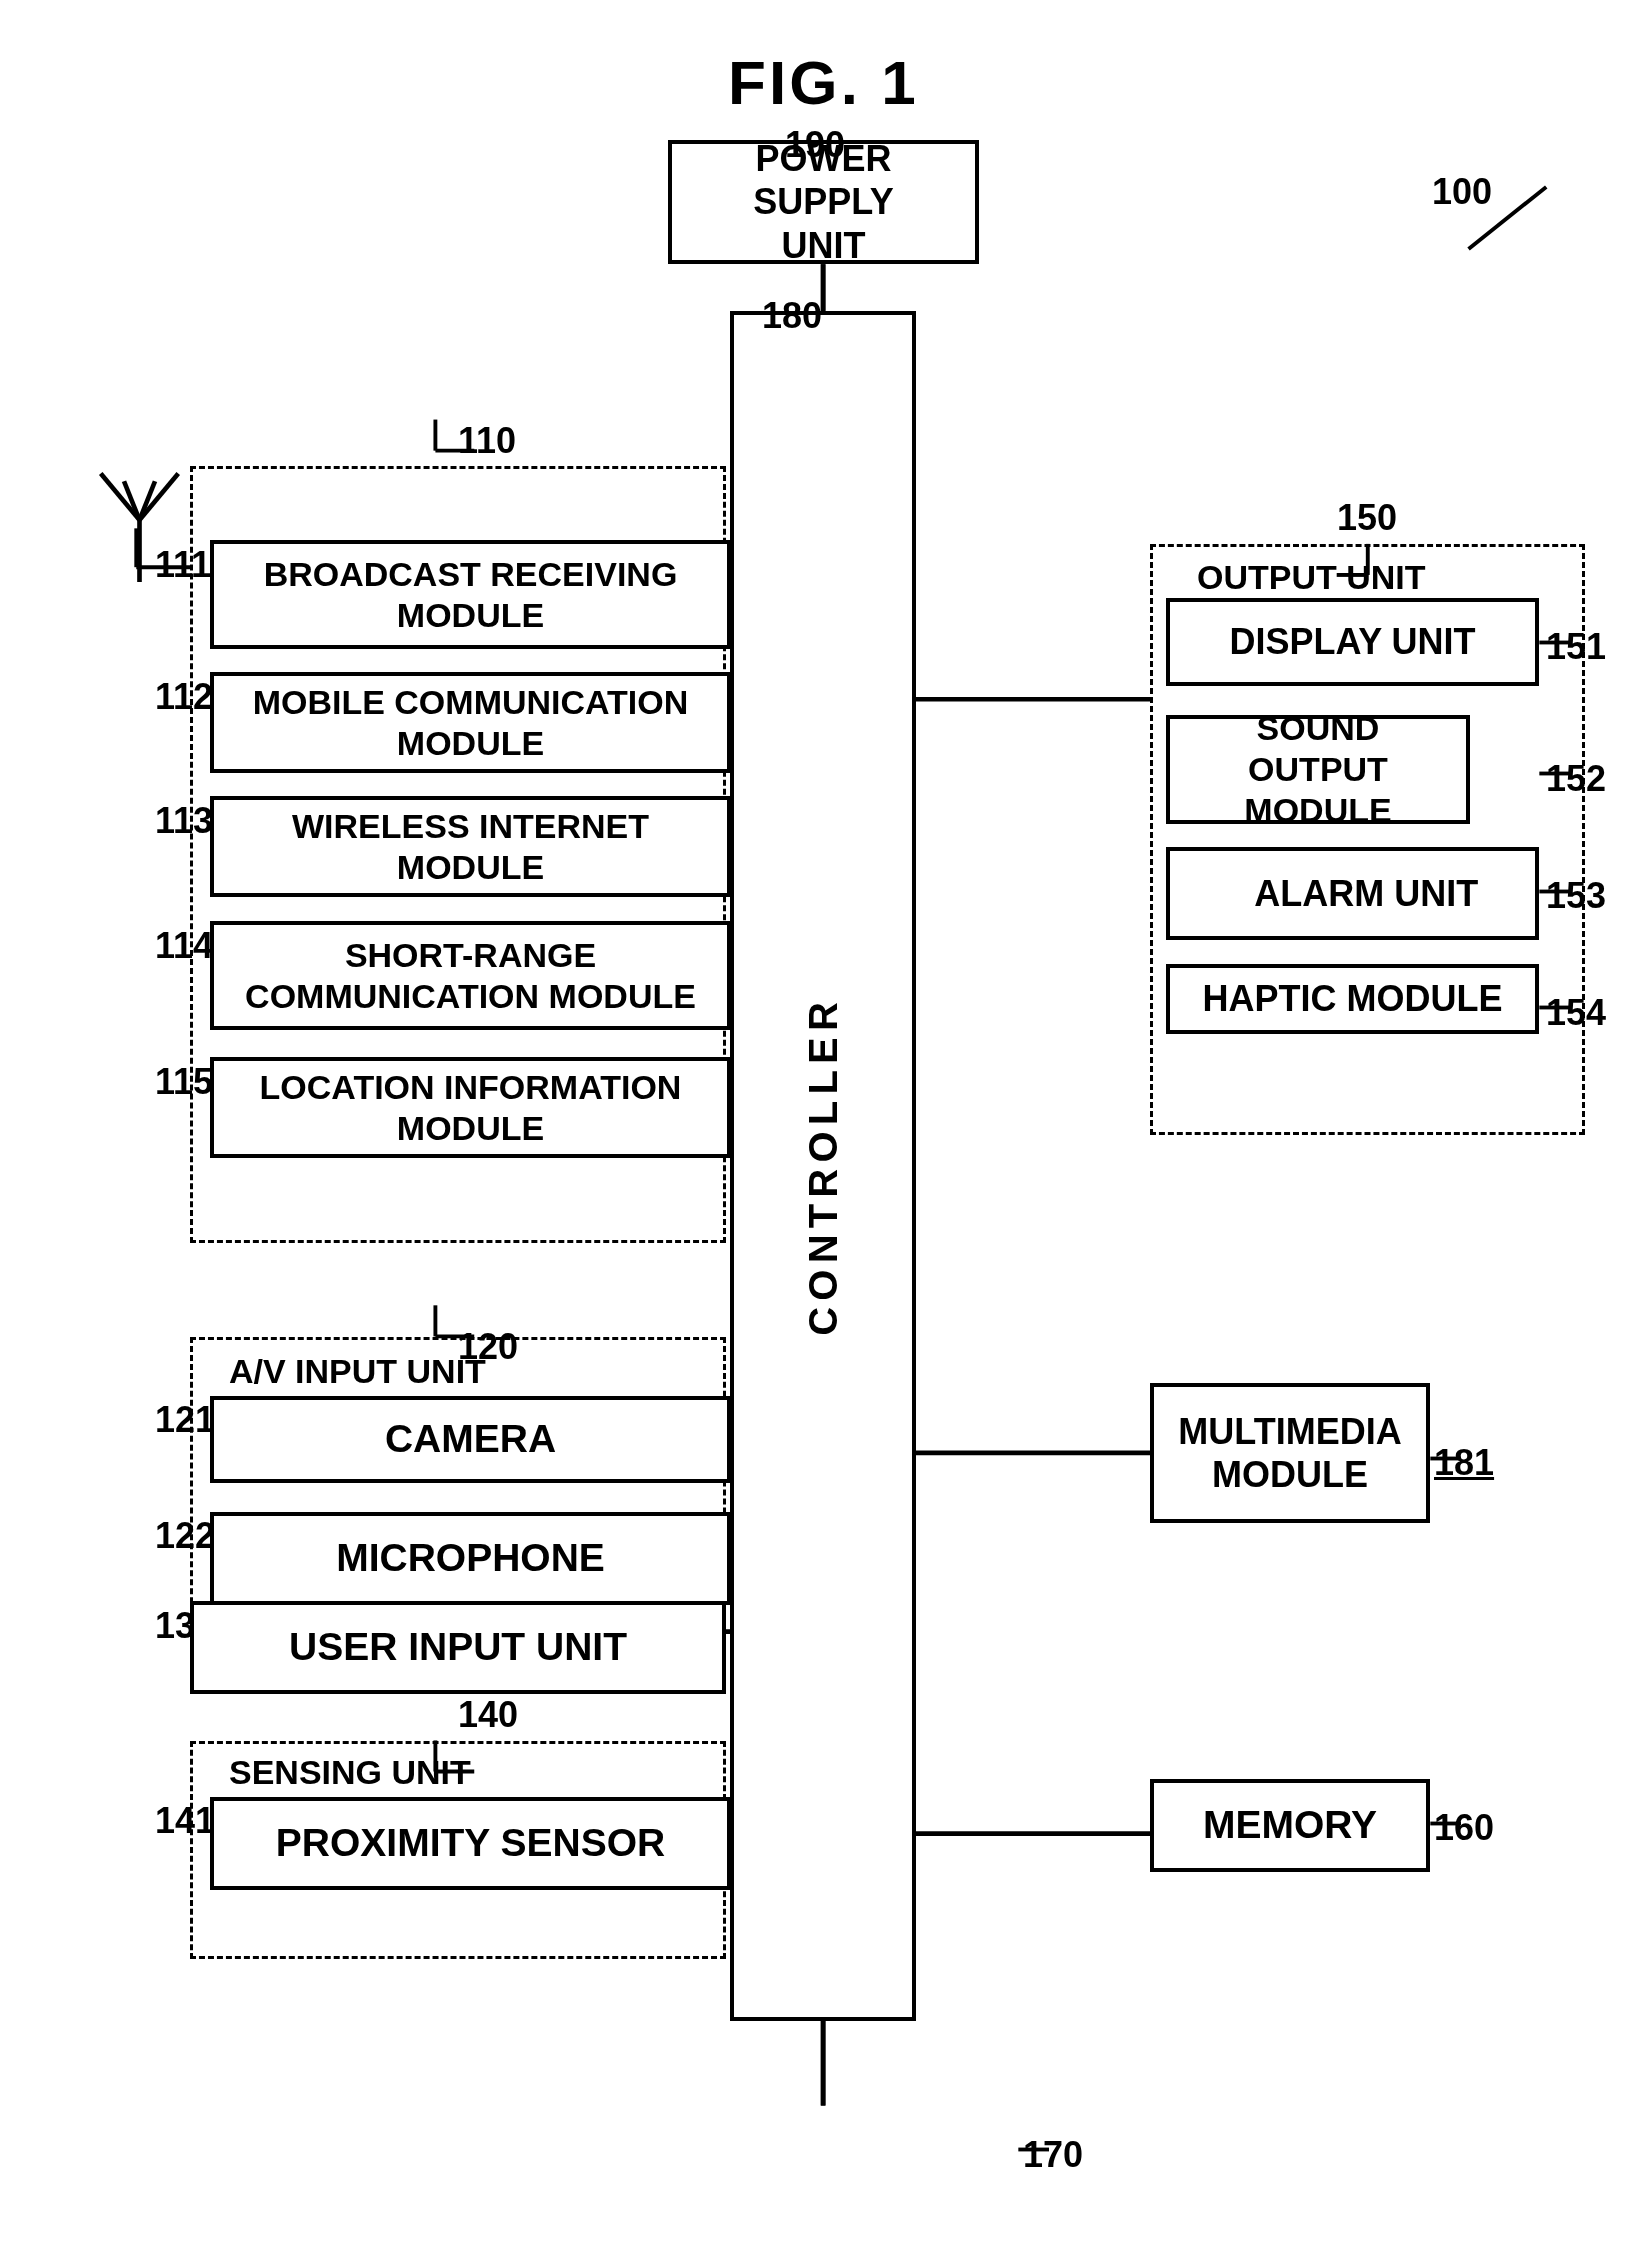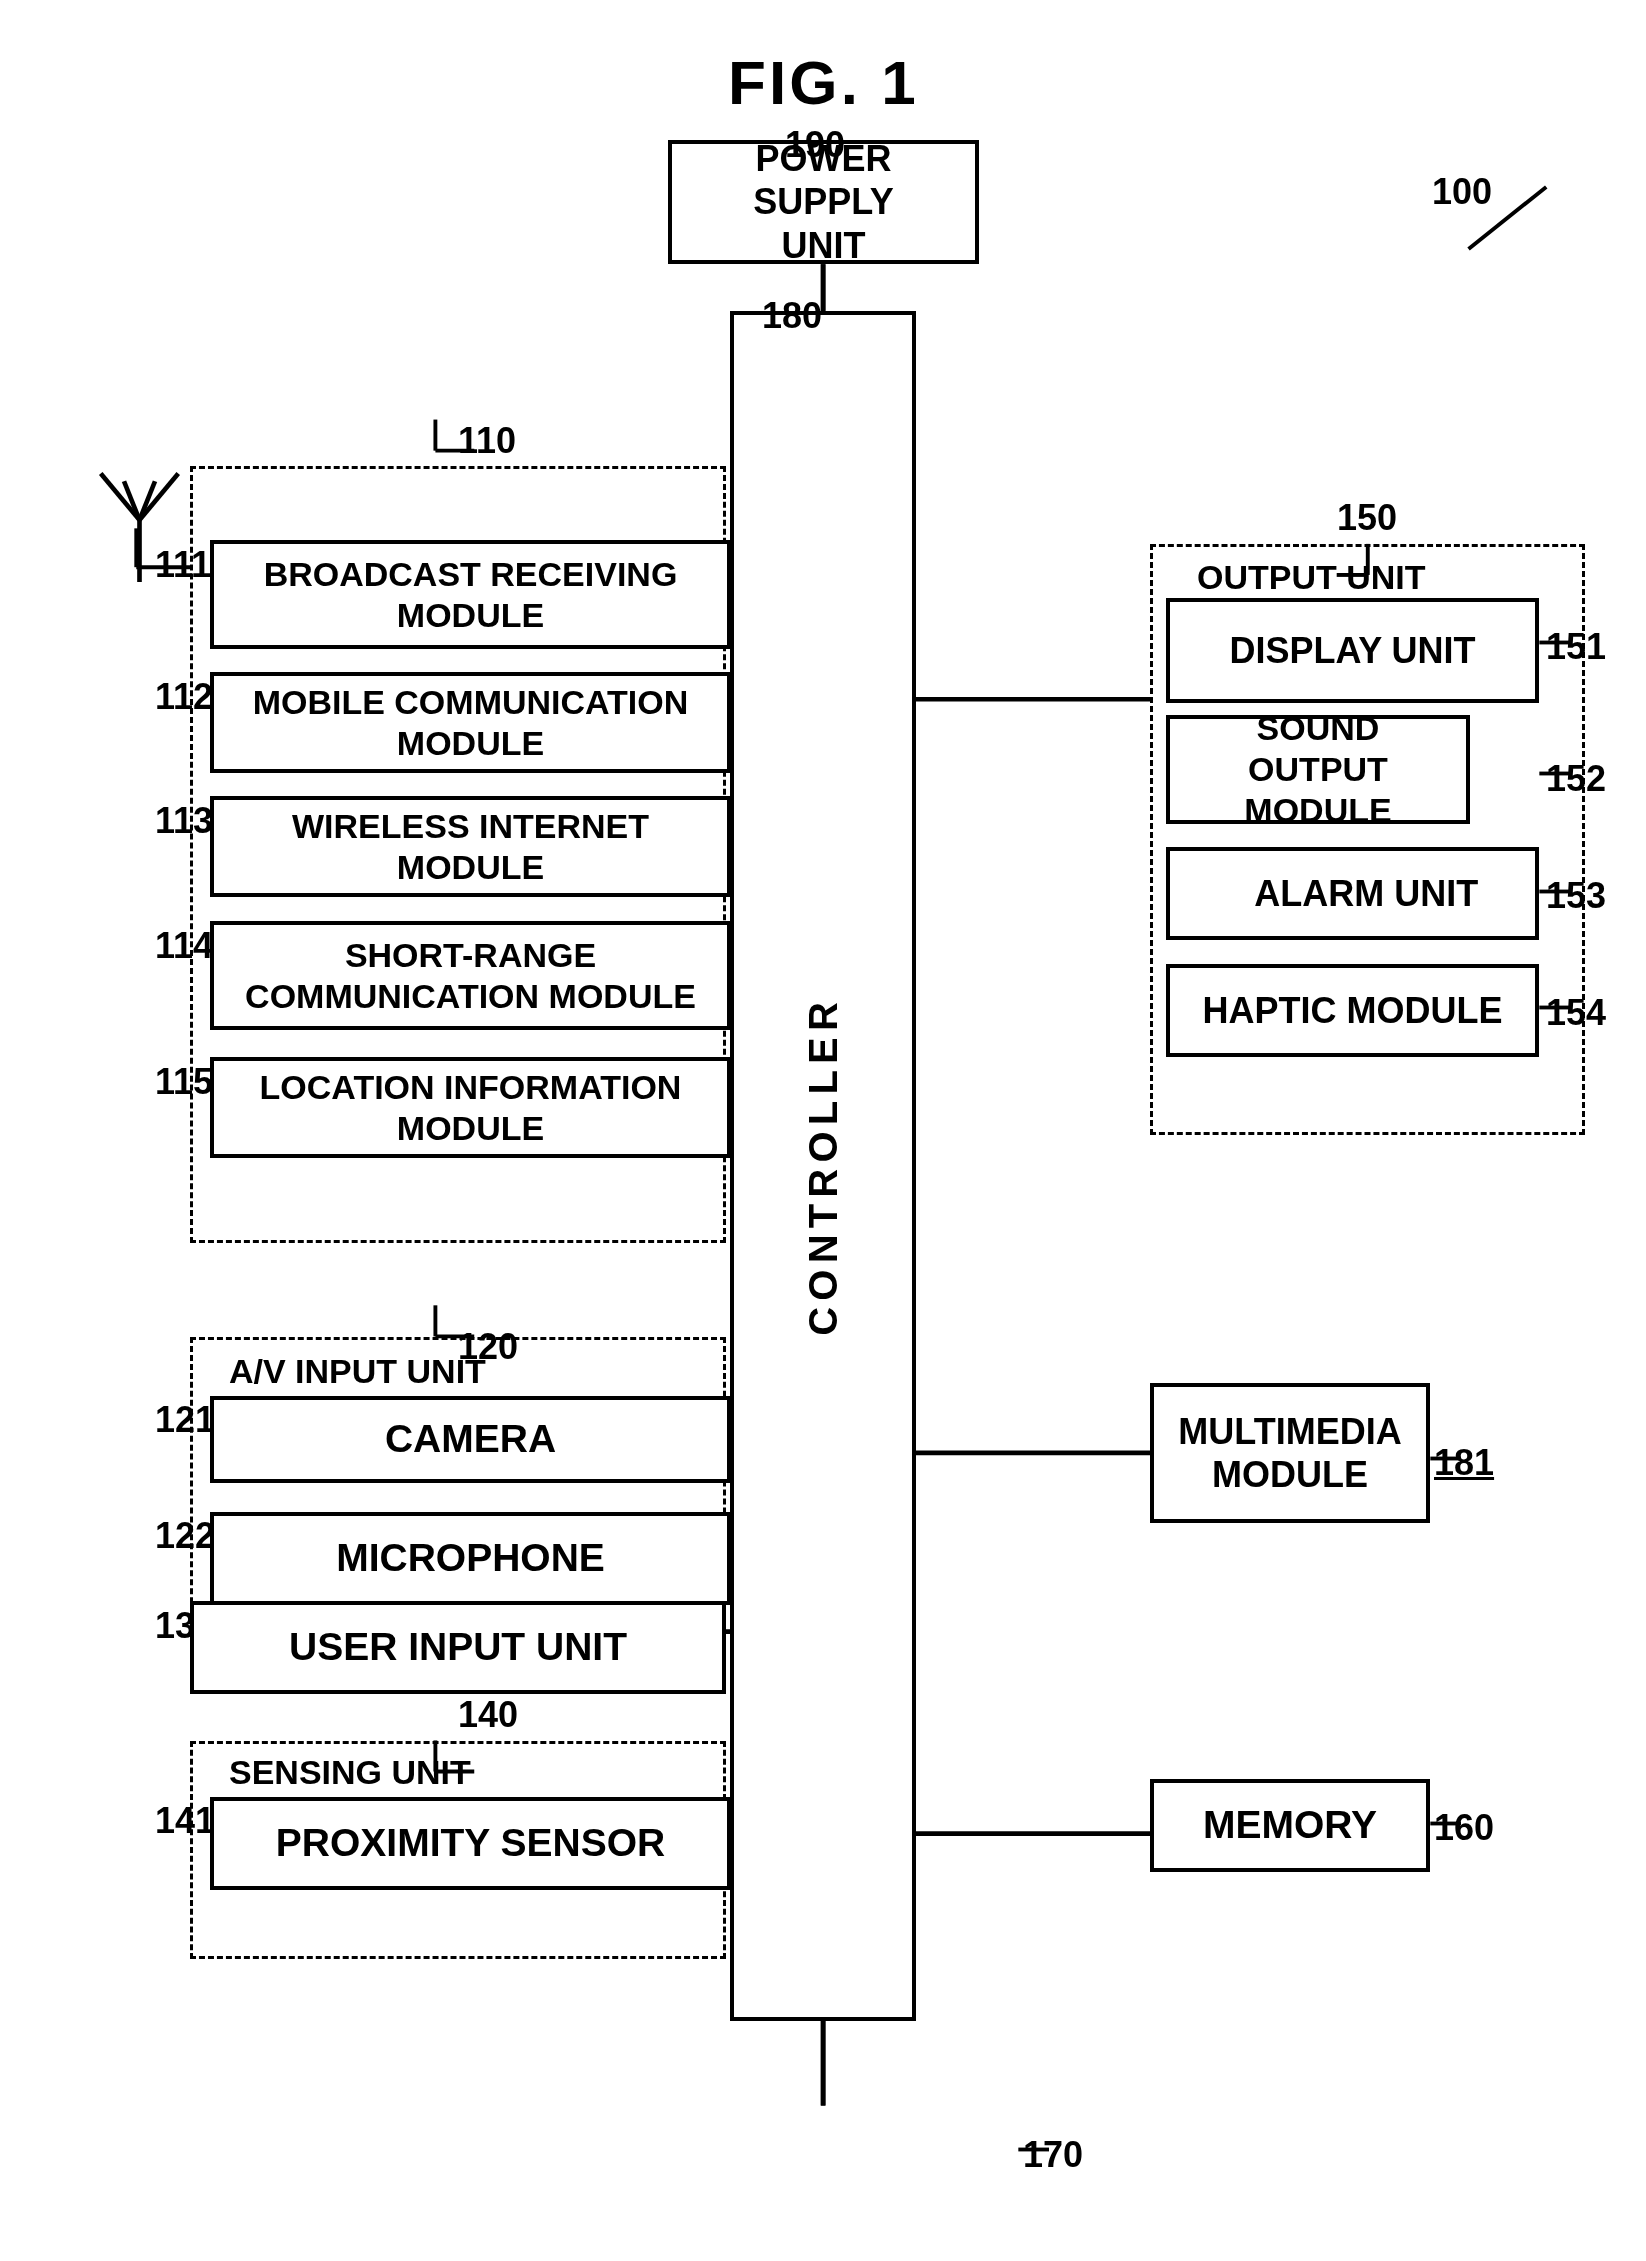--- a/index.html
+++ b/index.html
@@ -201,21 +201,21 @@
   <div class="ref-label" style="top:1800px; left:155px;">141</div>
   <div class="box" style="left:210px; top:1797px; width:521px; height:93px; font-size:39px;">
     <span>PROXIMITY SENSOR</span>
   </div>
 
   <div class="dashed-box" style="left:1150px; top:544px; width:435px; height:591px;">
   </div>
   <div class="ref-label" style="top:497px; left:1337px;">150</div>
   <div style="position:absolute; left:1197px; top:558px; font-size:34px; font-weight:bold;">OUTPUT UNIT</div>
 
-  <div class="box" style="left:1166px; top:598px; width:373px; height:105px; font-size:36px;">
+  <div class="box" style="left:1166px; top:598px; width:373px; height:88px; font-size:36px;">
     <span>DISPLAY UNIT</span>
   </div>
   <div class="ref-label" style="top:626px; left:1546px;">151</div>
   <svg style="position:absolute; top:631px; left:1539px; width:39px; height:23px;" viewBox="0 0 50 30" width="39" height="23">
     <line x1="0" y1="15" x2="40" y2="15" stroke="#000" stroke-width="5"></line>
   </svg>
 
   <div class="box" style="left:1166px; top:715px; width:304px; height:109px; font-size:34px;">
     <span>SOUND OUTPUT<br>MODULE</span>
   </div>
@@ -225,21 +225,21 @@
   </svg>
 
   <div class="box" style="left:1166px; top:847px; width:373px; height:93px; font-size:36px;padding-left:40px;">
     <span>ALARM UNIT</span>
   </div>
   <div class="ref-label" style="top:875px; left:1546px;">153</div>
   <svg style="position:absolute; top:880px; left:1539px; width:39px; height:23px;" viewBox="0 0 50 30" width="39" height="23">
     <line x1="0" y1="15" x2="40" y2="15" stroke="#000" stroke-width="5"></line>
   </svg>
 
-  <div class="box" style="left:1166px; top:964px; width:373px; height:93px; font-size:36px;">
+  <div class="box" style="left:1166px; top:964px; width:373px; height:70px; font-size:36px;">
     <span>HAPTIC MODULE</span>
   </div>
   <div class="ref-label" style="top:992px; left:1546px;">154</div>
   <svg style="position:absolute; top:996px; left:1539px; width:39px; height:23px;" viewBox="0 0 50 30" width="39" height="23">
     <line x1="0" y1="15" x2="40" y2="15" stroke="#000" stroke-width="5"></line>
   </svg>
 
   <div class="box" style="left:1150px; top:1383px; width:280px; height:140px; font-size:36px;">
     <span>MULTIMEDIA<br>MODULE</span>
   </div>

